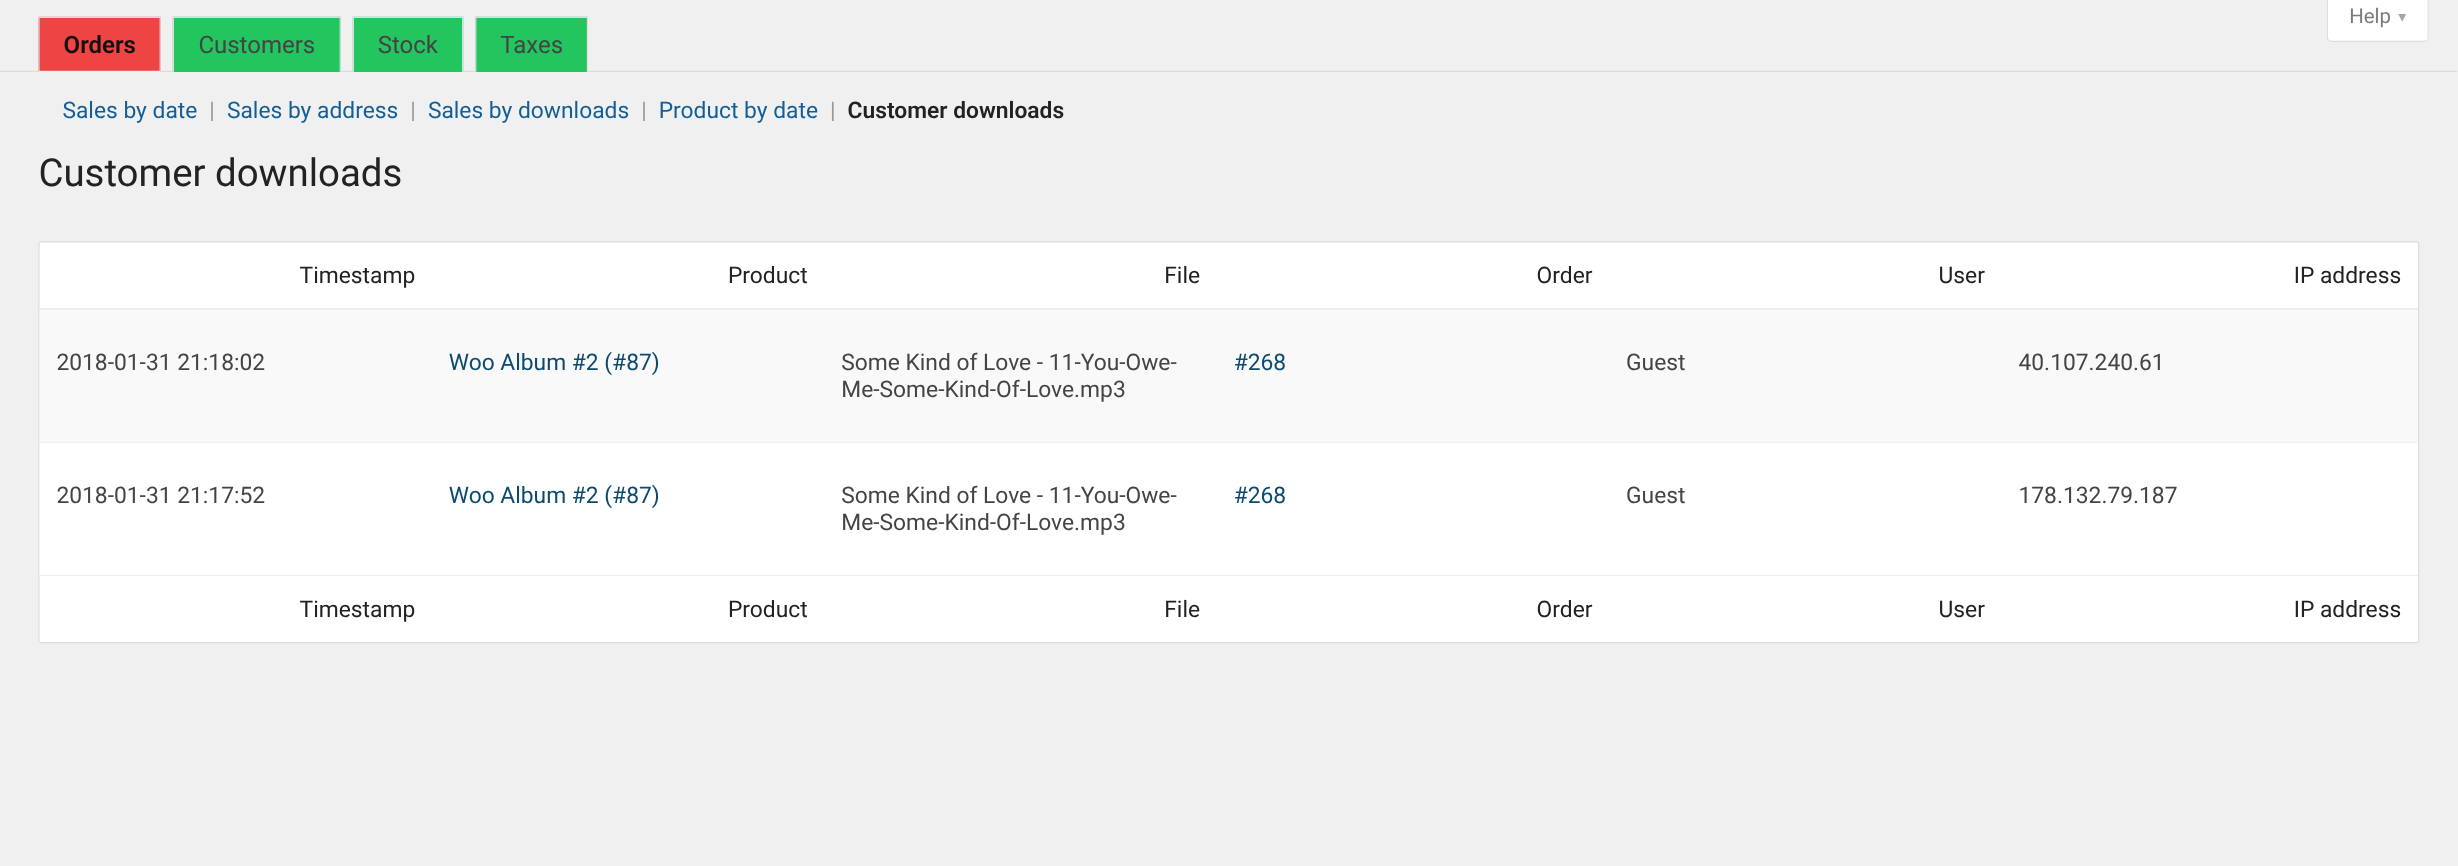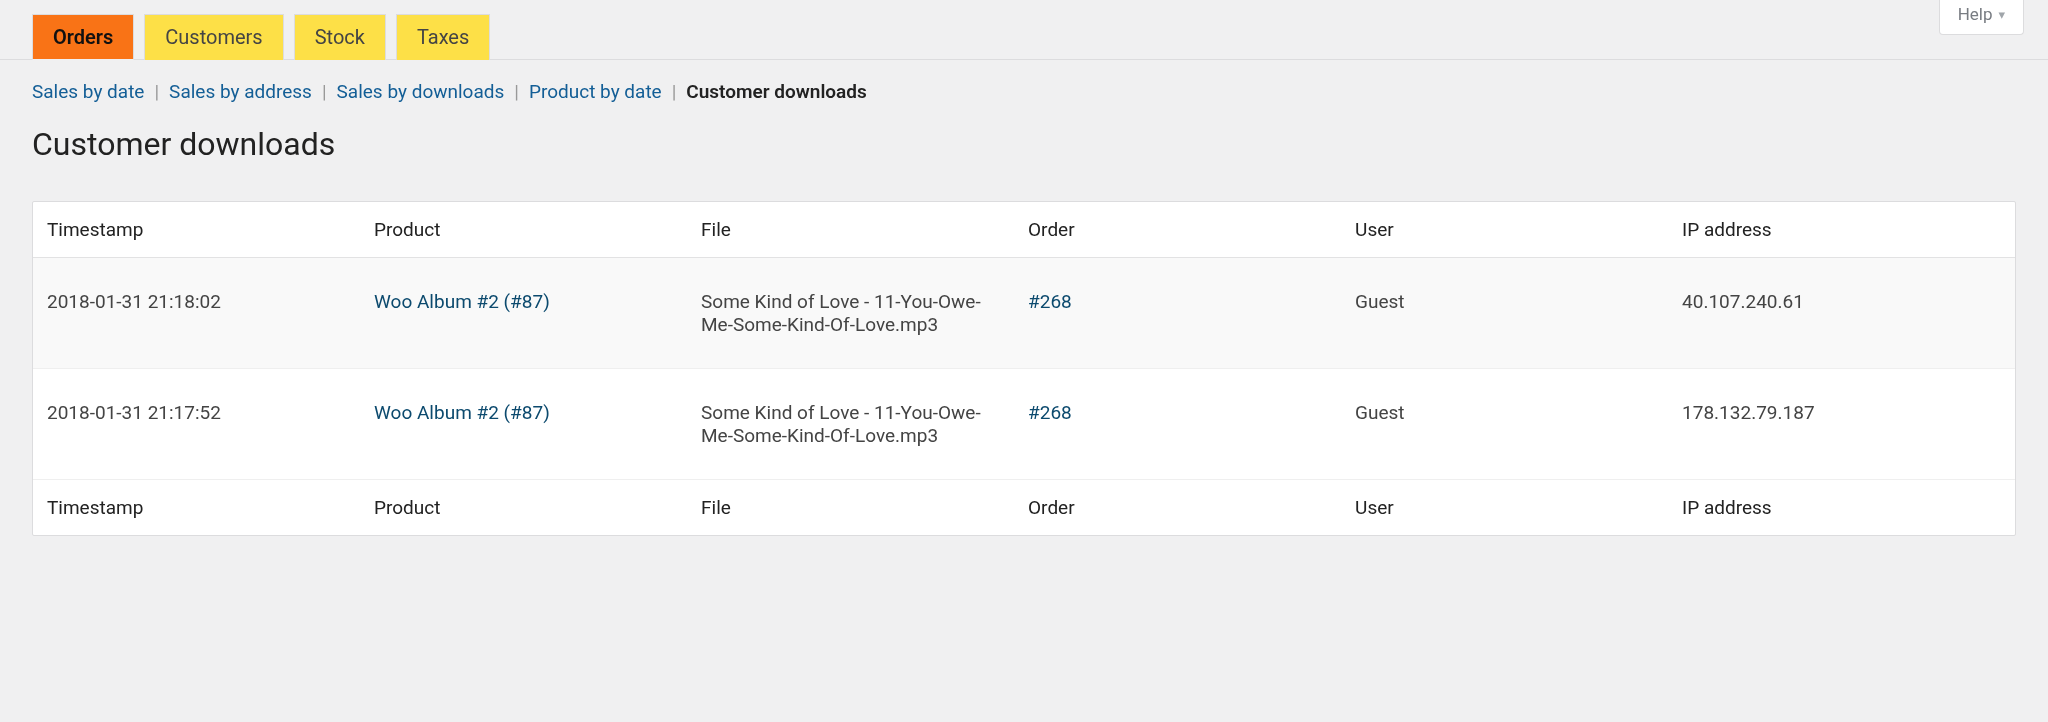--- a/index.html
+++ b/index.html
@@ -33,42 +33,43 @@
     color: #a0a5aa;
   }
   .nav-tabs {
     display: flex;
     gap: 10px;
     padding-left: 32px;
     border-bottom: 1px solid #dcdcde;
     margin-top: 13px;
   }
   .nav-tab {
-    background: #fde047;
+    background: #22c55e;
     border: 1px solid #dcdcde;
     border-bottom: none;
     color: #444;
     padding: 10px 20px;
     font-size: 20px;
     cursor: pointer;
     position: relative;
     top: 1px;
   }
   .nav-tab.active {
-    background: #f97316;
+    background: #ef4444;
     border-bottom: 1px solid #f0f0f1;
     font-weight: 600;
     color: #111;
   }
   .sub-links {
     padding: 20px 0 0 32px;
     font-size: 19px;
     display: flex;
     flex-wrap: wrap;
     gap: 10px;
+    margin-left: 20px;
   }
   .sub-links a {
     color: #135e96;
     text-decoration: none;
     cursor: pointer;
   }
   .sub-links .sep {
     color: #999;
   }
   .sub-links .current {
@@ -92,21 +93,21 @@
     background: #fff;
     border: 1px solid #dcdcde;
     border-radius: 2px;
   }
   table {
     width: 100%;
     border-collapse: collapse;
     table-layout: fixed;
   }
   thead th, tfoot th {
-    text-align: left;
+    text-align: right;
     font-weight: 400;
     padding: 16px 14px;
     font-size: 19px;
     color: #222;
     border-bottom: 1px solid #e2e2e3;
   }
   tfoot th {
     border-bottom: none;
     border-top: 1px solid #e2e2e3;
   }

